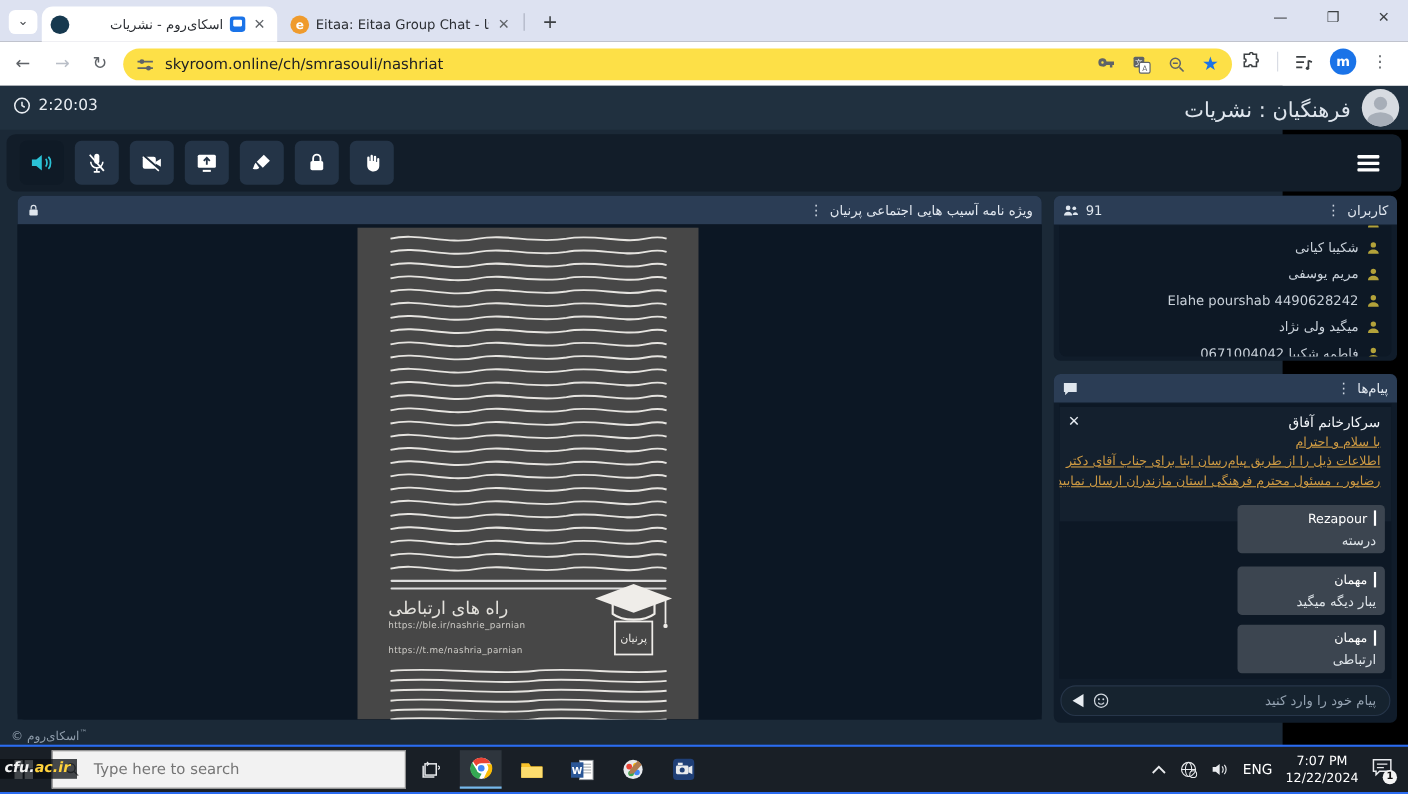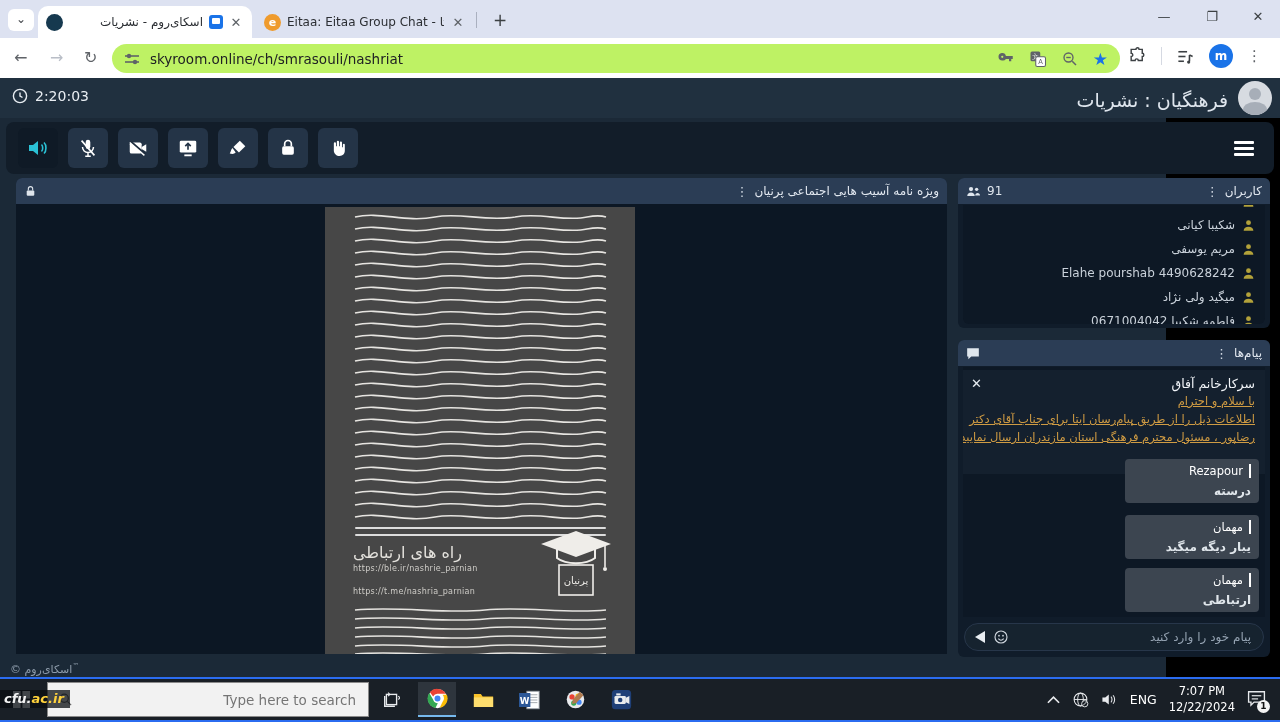--- a/index.html
+++ b/index.html
@@ -20,21 +20,21 @@
   .tabtitle{flex:1;margin:0 6px;font-size:12px;color:#2b2e33;white-space:nowrap;overflow:hidden;}
   .media-ind{width:14px;height:14px;background:#1a73e8;border-radius:3px;margin-right:5px;position:relative;flex:0 0 auto;}
   .media-ind:after{content:"";position:absolute;left:3px;top:3px;width:8px;height:6px;background:#fff;border-radius:1px;}
   .tab-x{color:#5f6368;font-size:13px;width:16px;text-align:center;flex:0 0 auto;}
   .tab-divider{left:476px;top:12px;width:1px;height:16px;background:#aab0bf;}
   .newtab{left:488px;top:9px;width:24px;height:24px;color:#3c4043;font-size:17px;text-align:center;line-height:22px;}
   .wctl{top:0;width:40px;height:34px;color:#3c4043;text-align:center;line-height:34px;font-size:13px;}
   .btoolbar{left:0;top:38px;width:1280px;height:40px;background:#fff;border-bottom:1px solid #e3e6ef;}
   .navic{top:48px;font-size:16px;color:#5f6368;}
   .navic.dis{color:#b9bec7;}
-  .urlpill{left:112px;top:44px;width:1008px;height:29px;background:#bef264;border-radius:15px;
+  .urlpill{left:112px;top:44px;width:1008px;height:29px;background:#fde047;border-radius:15px;
            display:flex;align-items:center;padding:0 12px;box-sizing:border-box;}
   .urltext{flex:1;color:#202124;font-size:13.5px;margin-left:10px;white-space:nowrap;overflow:hidden;}
   .pill-ic{margin-left:14px;flex:0 0 auto;display:flex;align-items:center;}
   .ext-area{left:1128px;top:44px;display:flex;align-items:center;gap:14px;}
   .vsep{width:1px;height:18px;background:#d5d9e2;}
   .avatar-m{width:24px;height:24px;border-radius:50%;background:#1a73e8;color:#fff;font-size:12px;
             text-align:center;line-height:24px;font-weight:bold;}
   .kebab{color:#5f6368;font-size:15px;}
 
   
@@ -76,36 +76,36 @@
   .msg-panel{left:958px;top:262px;width:312px;height:317px;background:#101c2a;border-radius:6px;}
   .msg-body{left:5px;top:27px;width:302px;height:250px;background:#0d1825;overflow:hidden;position:absolute;}
   .pinned{position:absolute;left:0;top:3px;width:302px;height:104px;background:#14202e;padding:6px 10px;box-sizing:border-box;
           direction:rtl;overflow:hidden;}
   .pin-x{position:absolute;left:8px;top:6px;color:#e7ecf2;font-size:13px;}
   .pin-author{color:#f2f5f9;font-size:12.5px;margin-bottom:3px;}
   .pin-line{color:#cf9b43;font-size:11.5px;text-decoration:underline;margin-bottom:4px;white-space:nowrap;}
   .bubble{position:absolute;right:6px;width:134px;background:#3c4550;border-radius:4px;padding:5px 8px;box-sizing:border-box;
           direction:rtl;color:#e9edf1;}
   .bname{display:block;font-size:11.5px;color:#fff;border-right:2px solid #fff;padding-right:6px;margin-bottom:6px;}
-  .btext{display:block;font-size:12px;color:#dfe5ea;font-weight:bold;}
+  .btext{display:block;font-size:12px;color:#dfe5ea;}
   .chat-input{position:absolute;left:6px;top:283px;width:300px;height:28px;background:#16232f;border:1px solid #27364a;
               border-radius:15px;display:flex;align-items:center;padding:0 10px;box-sizing:border-box;}
   .chat-input input{flex:1;background:transparent;border:none;outline:none;color:#cfd6de;font-size:12px;
                     direction:rtl;text-align:right;font-family:inherit;}
   .chat-input input::placeholder{color:#93a1b0;}
   .send-tri{width:0;height:0;border-top:6px solid transparent;border-bottom:6px solid transparent;
             border-right:10px solid #e8edf2;margin-right:8px;}
 
   
   .bluesep{left:0;top:677px;width:1280px;height:2px;background:#2b6cf0;}
   .taskbar{left:0;top:679px;width:1280px;height:41px;background:#191f26;}
   .blueline-b{left:0;top:720px;width:1280px;height:2px;background:#2b6cf0;}
   .searchbox{left:47px;top:3px;width:322px;height:35px;background:#f2f2f2;border:1px solid #8a8a8a;
              display:flex;align-items:center;padding:0 10px;box-sizing:border-box;gap:10px;}
-  .searchbox input{flex:1;border:none;outline:none;background:transparent;font-size:13.5px;color:#444;font-family:inherit;text-align:right;}
+  .searchbox input{flex:1;border:none;outline:none;background:transparent;font-size:13.5px;color:#444;font-family:inherit;}
   .tb-ic{top:3px;width:38px;height:35px;display:flex;align-items:center;justify-content:center;}
   .tb-ic.activeapp{background:#2e353d;border-bottom:2px solid #76b9ed;box-sizing:border-box;}
   .tray{right:0;top:0;height:41px;display:flex;align-items:center;gap:12px;padding-right:8px;color:#fff;}
   .clockblk{text-align:center;font-size:11.5px;line-height:1.35;color:#fff;}
   .badge{position:absolute;right:-4px;bottom:-3px;width:13px;height:13px;border-radius:50%;background:#f4f4f4;
          color:#111;font-size:9px;text-align:center;line-height:13px;font-weight:bold;}
   .watermark{left:0px;top:690px;background:rgba(10,14,18,.75);padding:1px 6px 2px 4px;font-style:italic;font-weight:bold;font-size:13px;}
   .wm-a{color:#f2f2f2;} .wm-b{color:#ffd23c;}
 </style>
 </head>

